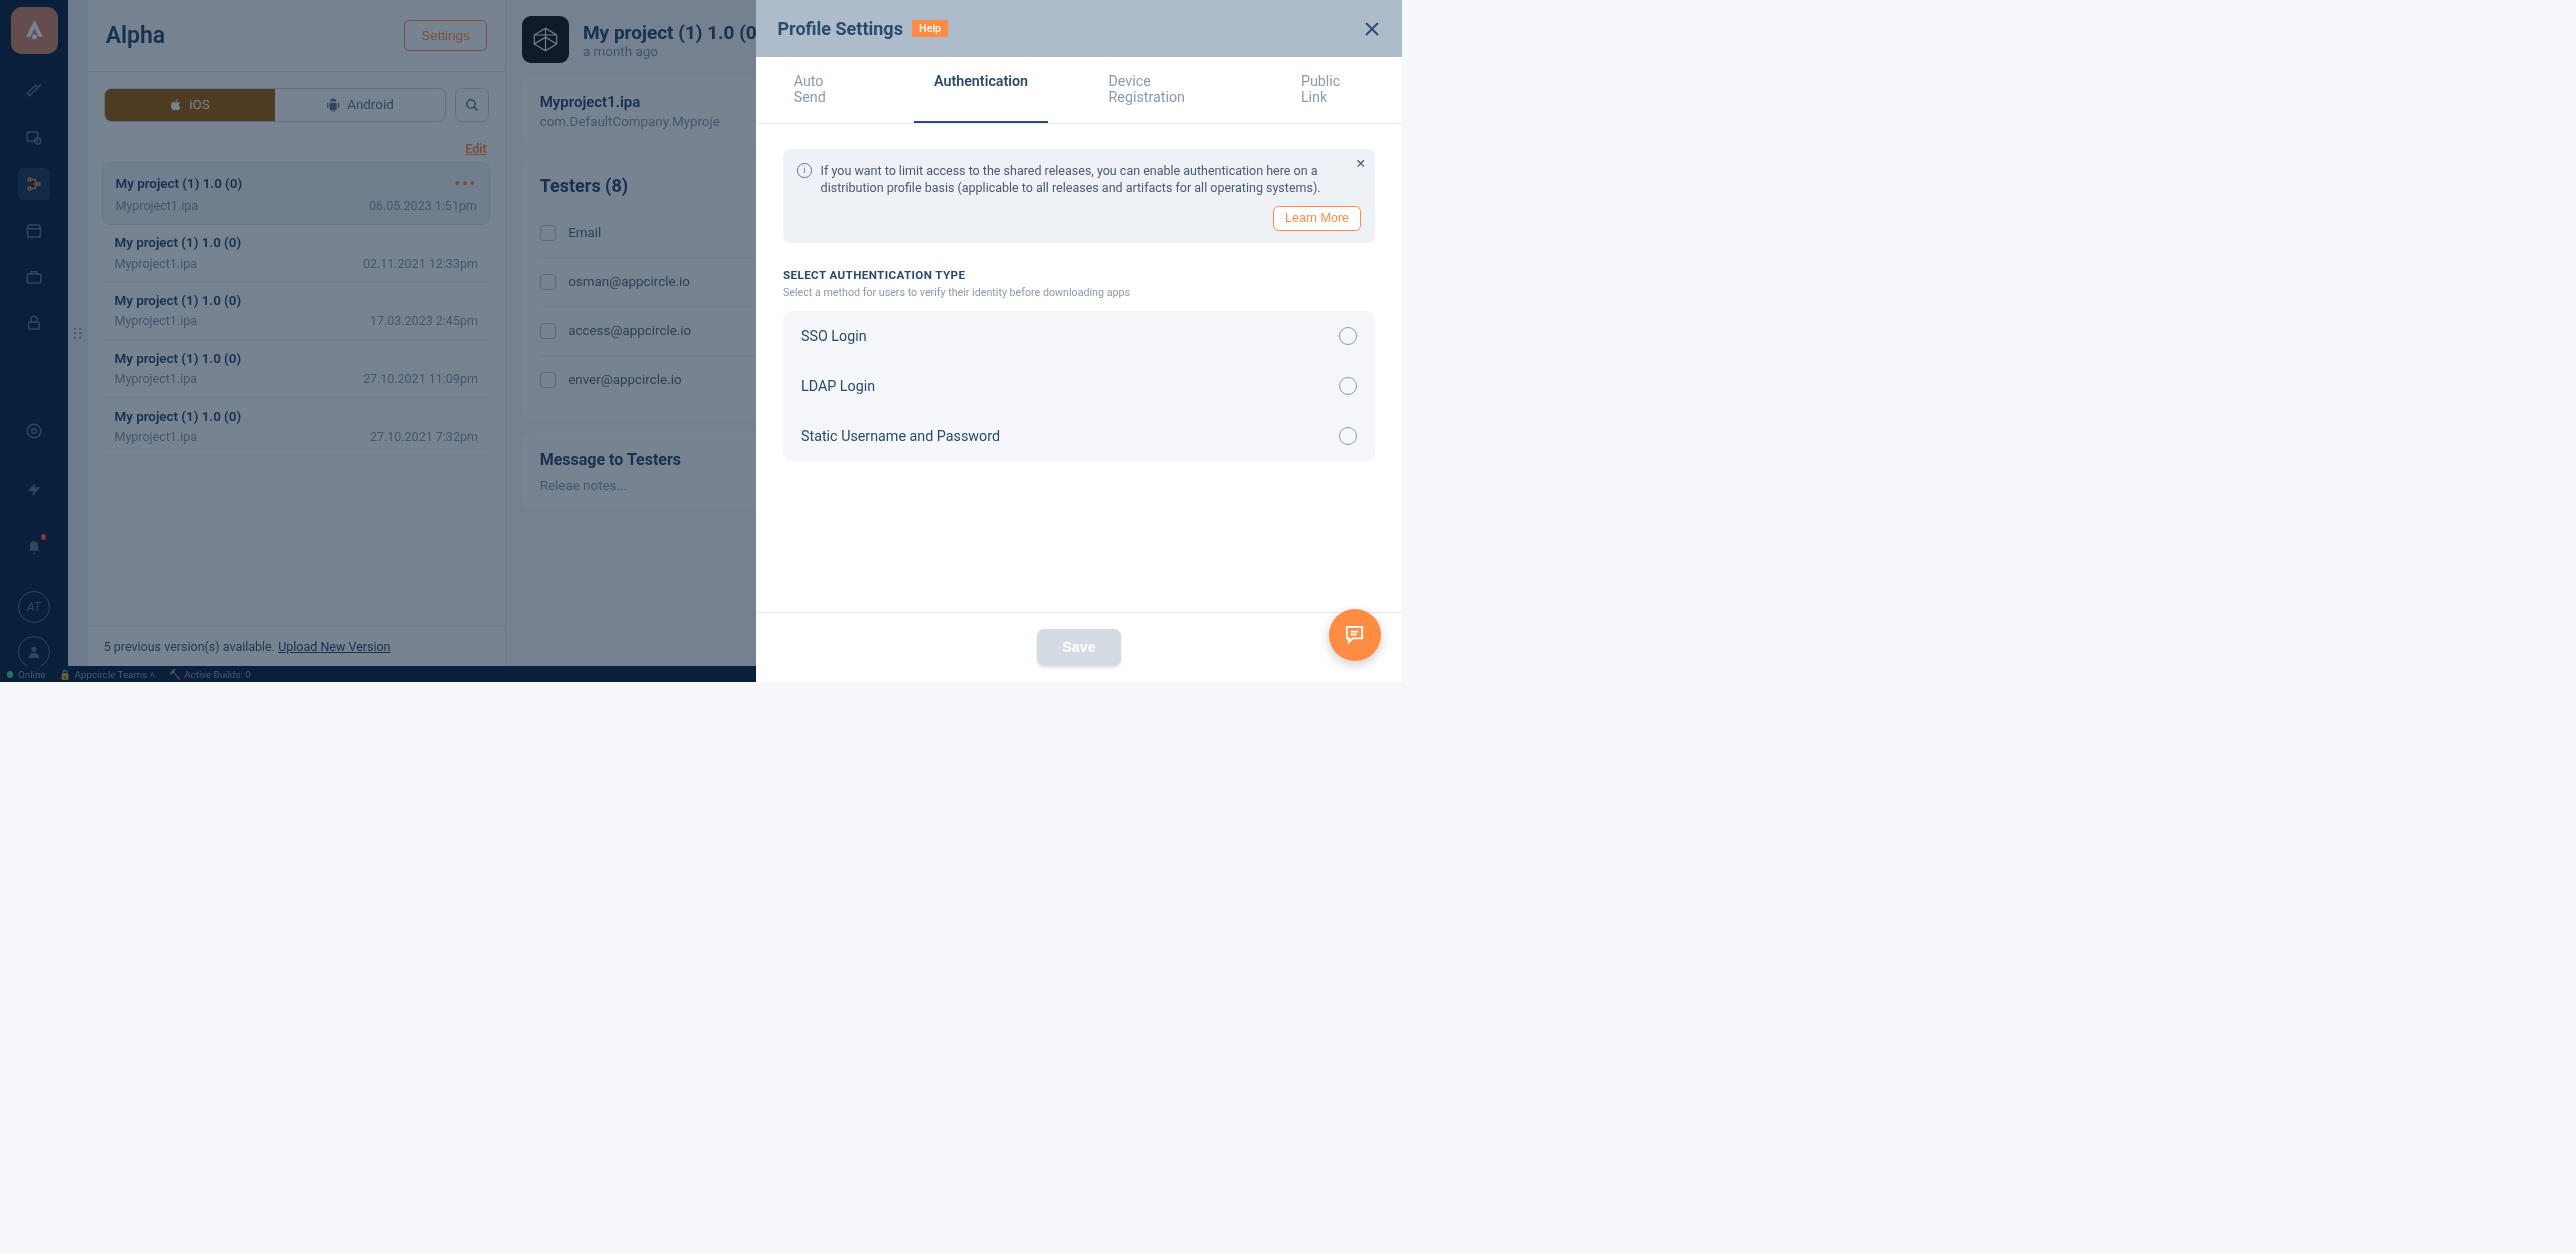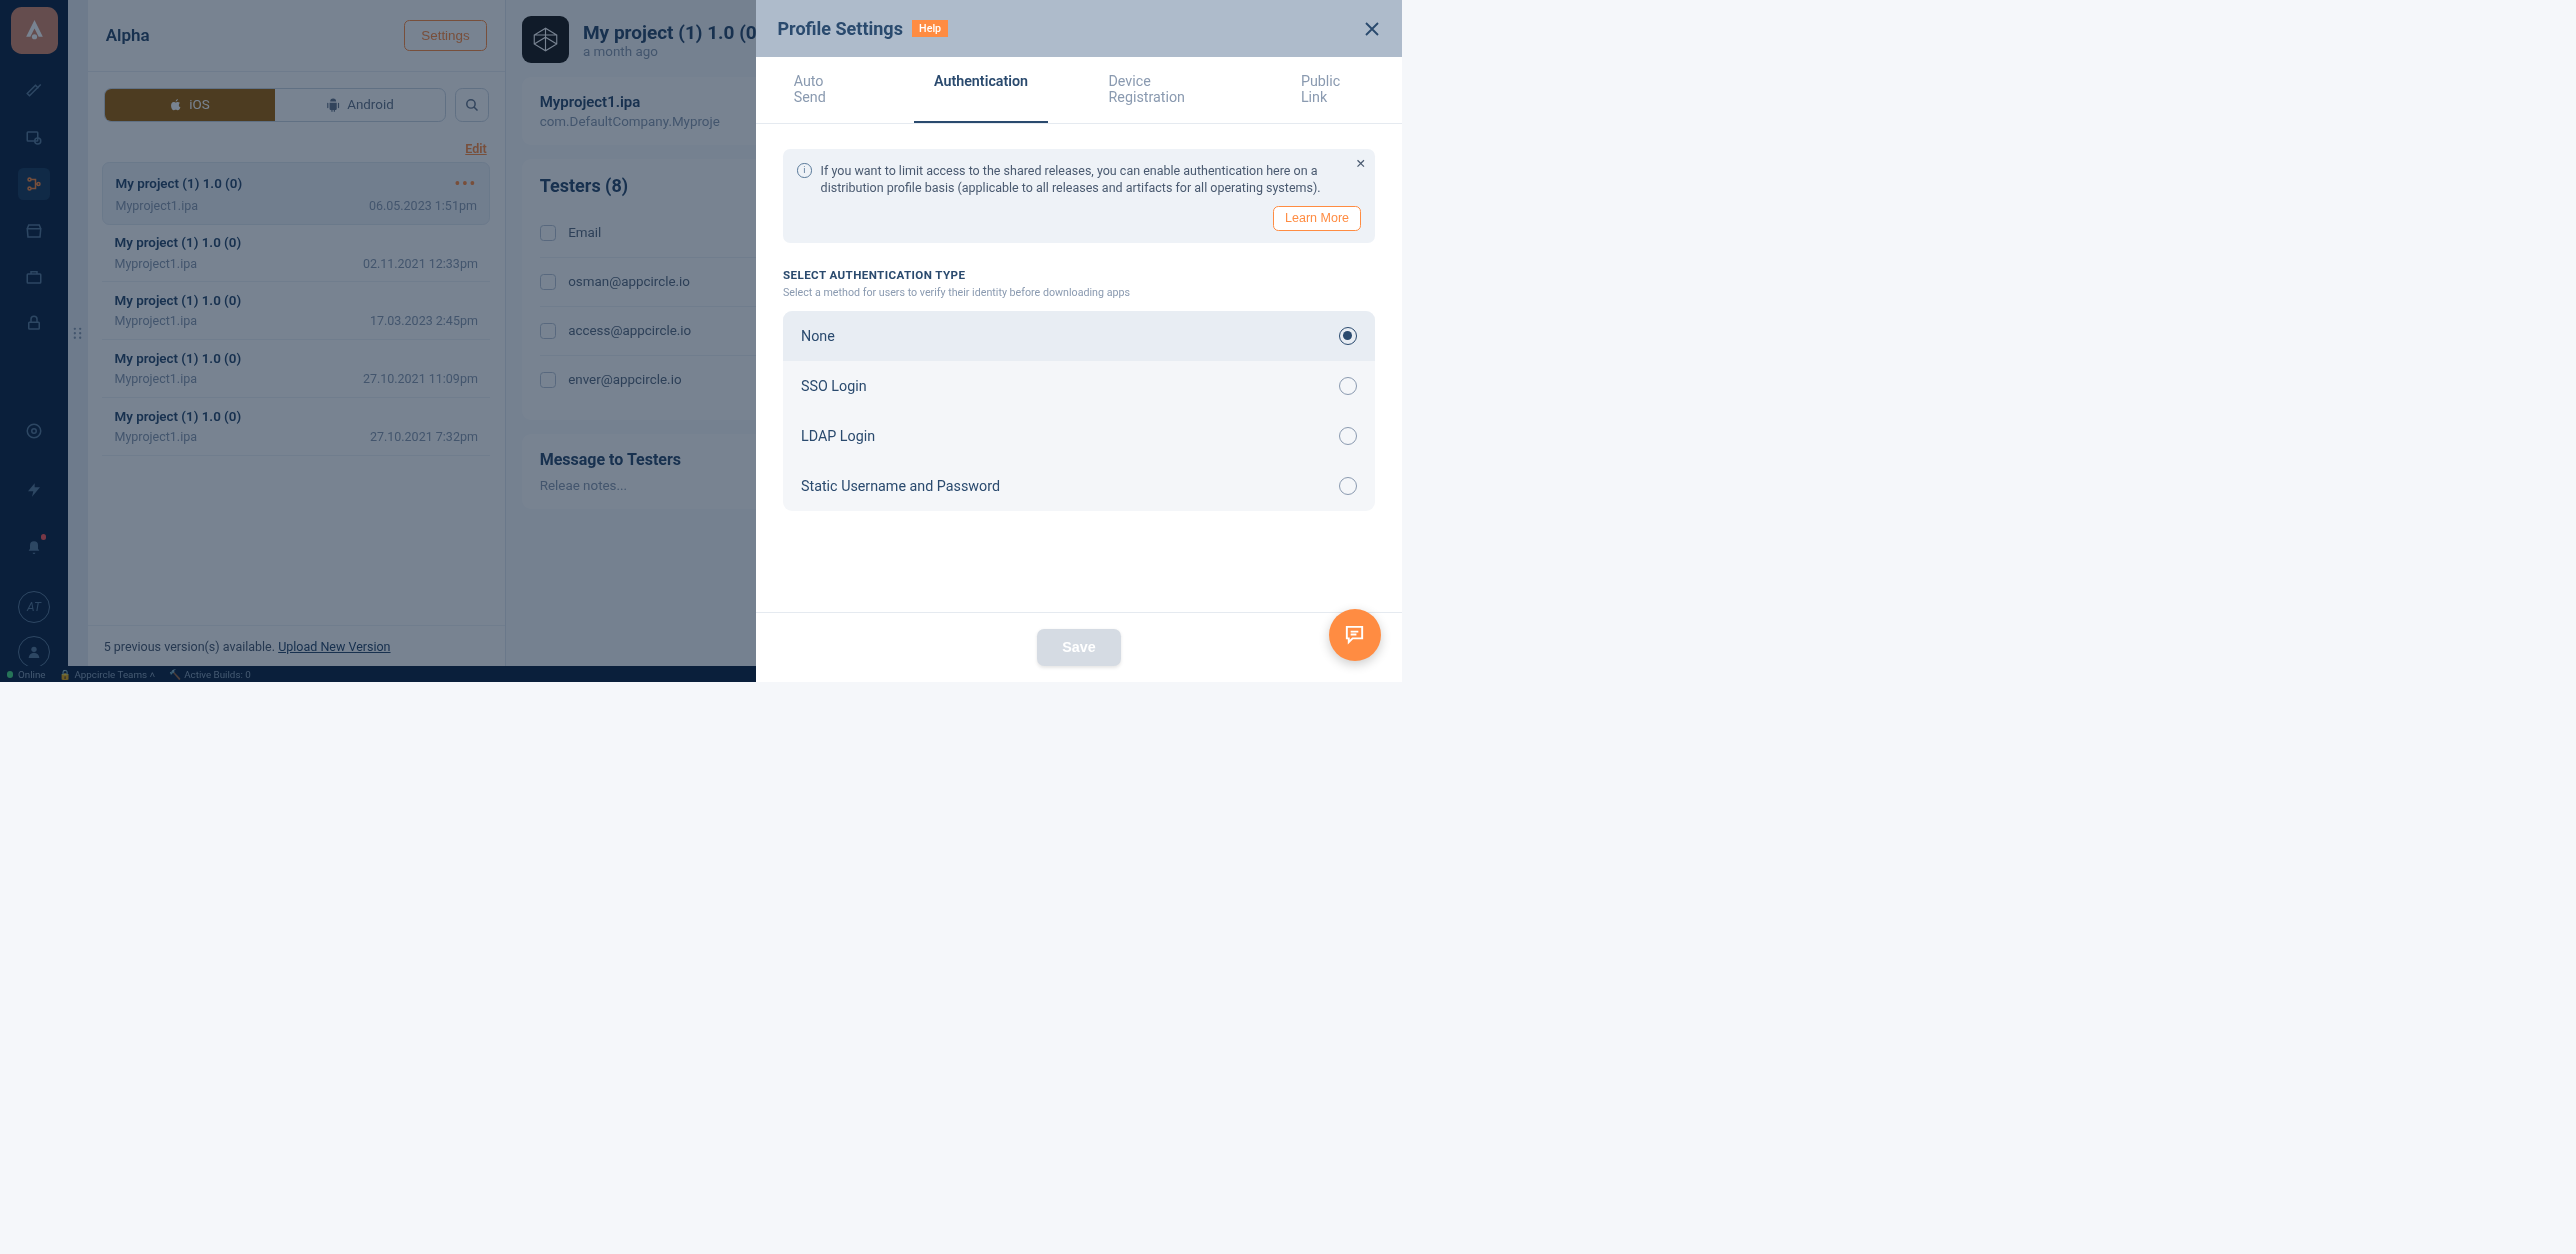--- a/index.html
+++ b/index.html
@@ -111,21 +111,21 @@
       flex-direction: column;
     }
     .col1 .header {
       display: flex;
       align-items: center;
       justify-content: space-between;
       padding: 19.7px 18px;
       border-bottom: 0.9px solid #e8edf3;
     }
     .col1 .header h2 {
-      font-size: 17px;
+      font-size: 23px;
       color: #2a4a6e;
       font-weight: 600;
     }
     .settings-btn {
       border: 0.9px solid #ff8c42;
       color: #ff8c42;
       background: transparent;
       padding: 7.2px 16px;
       border-radius: 5.4px;
       font-size: 13.4px;
@@ -742,24 +742,20 @@
       <div class="info-content">
         <span class="info-icon">i</span>
         <span>If you want to limit access to the shared releases, you can enable authentication here on a distribution profile basis (applicable to all releases and artifacts for all operating systems).</span>
       </div>
       <span class="info-close">✕</span>
       <button class="learn-more">Learn More</button>
     </div>
     <div class="section-label">SELECT AUTHENTICATION TYPE</div>
     <div class="section-sub">Select a method for users to verify their identity before downloading apps</div>
     <div class="radio-group" id="radio-group">
-        <div class="radio-row selected">
-          <span>None</span>
-          <div class="radio checked"></div>
-        </div>
         <div class="radio-row">
           <span>SSO Login</span>
           <div class="radio "></div>
         </div>
         <div class="radio-row">
           <span>LDAP Login</span>
           <div class="radio "></div>
         </div>
         <div class="radio-row">
           <span>Static Username and Password</span>

